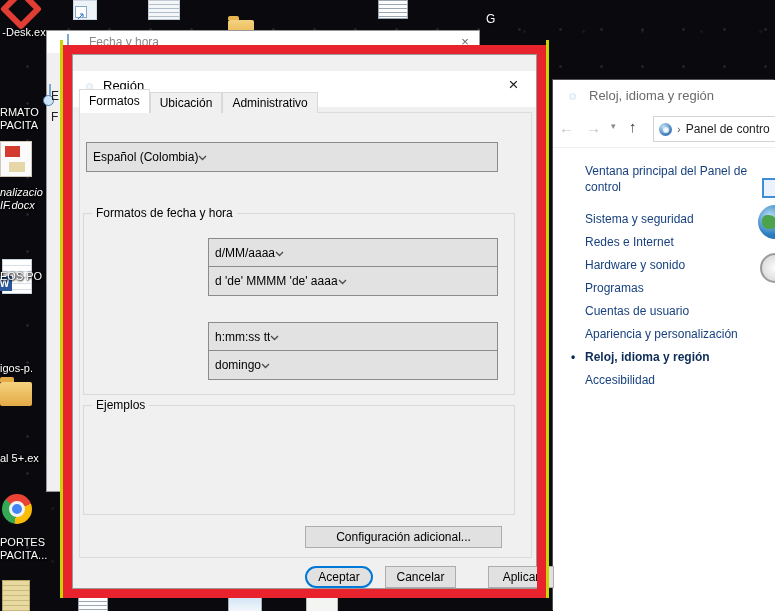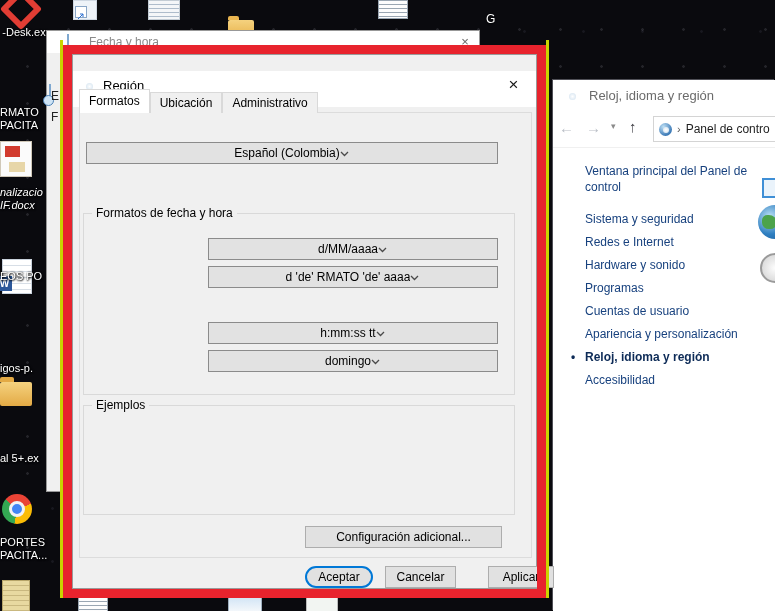--- a/index.html
+++ b/index.html
@@ -103,22 +103,22 @@
   .tabs{position:absolute;left:6px;top:34px;height:24px;display:flex;align-items:flex-end;z-index:3;}
   .tab{border:1px solid #d9d9d9;border-bottom:none;font-size:12px;padding:0 9px;box-sizing:border-box;}
   .tab.active{height:24px;line-height:23px;background:#fff;}
   .tab.inactive{height:21px;line-height:20px;background:#f0f0f0;}
   .pane{position:absolute;left:6px;top:57px;width:453px;height:446px;border:1px solid #dcdcdc;
         background:#f0f0f0;box-sizing:border-box;z-index:1;}
   .flabel{position:absolute;font-size:12px;color:#000;line-height:15px;}
   .link{position:absolute;font-size:12px;color:#0663c7;text-decoration:underline;cursor:pointer;}
   .group{position:absolute;border:1px solid #d9d9d9;z-index:2;}
   .group-legend{position:absolute;top:-8px;left:8px;background:#f0f0f0;padding:0 4px;font-size:12px;}
-  .combo{position:absolute;height:22px;background:#e2e2e2;border:1px solid #8b8b8b;box-sizing:border-box;
-        display:flex;align-items:center;justify-content:center;padding:0 7px 0 6px;z-index:2;}
+  .combo{position:absolute;height:30px;background:#e2e2e2;border:1px solid #8b8b8b;box-sizing:border-box;
+        display:flex;align-items:center;justify-content:flex-start;padding:0 7px 0 6px;z-index:2;}
   .combo-txt{font-size:12px;color:#000;white-space:nowrap;overflow:hidden;}
   .btn{position:absolute;height:22px;background:#e1e1e1;border:1px solid #adadad;box-sizing:border-box;
         font-size:12px;color:#000;text-align:center;line-height:20px;z-index:2;}
   .btn.primary{border:2px solid #0078d7;line-height:18px;}
 </style>
 </head>
 <body>
 
 <div class="screen">
 
@@ -247,21 +247,21 @@
     </div>
     <span class="flabel" style="left:28px;top:187px;">Fecha corta:</span>
     <div class="combo" style="left:135px;top:183px;width:290px;">
       <span class="combo-txt">d/MM/aaaa</span>
       <span><svg width="9" height="6" viewBox="0 0 9 6">
             <path d="M1 1 L4.5 4.5 L8 1" fill="none" stroke="#4a4a4a" stroke-width="1.3"></path>
           </svg></span>
     </div>
     <span class="flabel" style="left:28px;top:215px;">Fecha larga:</span>
     <div class="combo" style="left:135px;top:211px;width:290px;">
-      <span class="combo-txt">d 'de' RMATO 'de' aaaa</span>
+      <span class="combo-txt">d 'de' MMMM 'de' aaaa</span>
       <span><svg width="9" height="6" viewBox="0 0 9 6">
             <path d="M1 1 L4.5 4.5 L8 1" fill="none" stroke="#4a4a4a" stroke-width="1.3"></path>
           </svg></span>
     </div>
     <span class="flabel" style="left:28px;top:243px;">Hora corta:</span>
     <span class="flabel" style="left:28px;top:271px;">Hora larga:</span>
     <div class="combo" style="left:135px;top:267px;width:290px;">
       <span class="combo-txt">h:mm:ss tt</span>
       <span><svg width="9" height="6" viewBox="0 0 9 6">
             <path d="M1 1 L4.5 4.5 L8 1" fill="none" stroke="#4a4a4a" stroke-width="1.3"></path>

